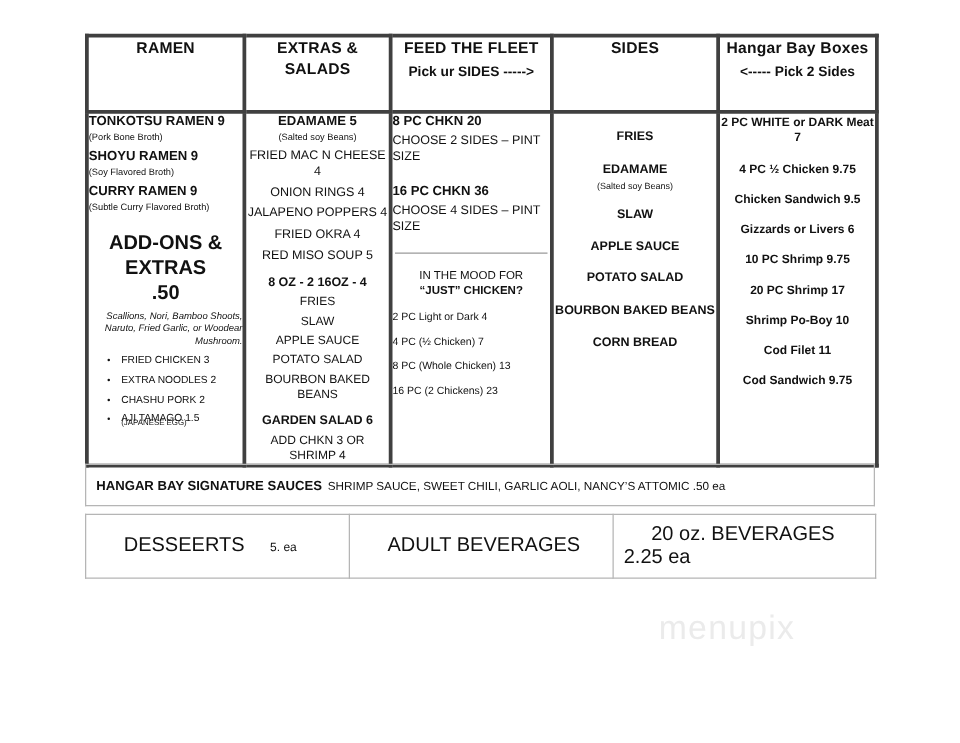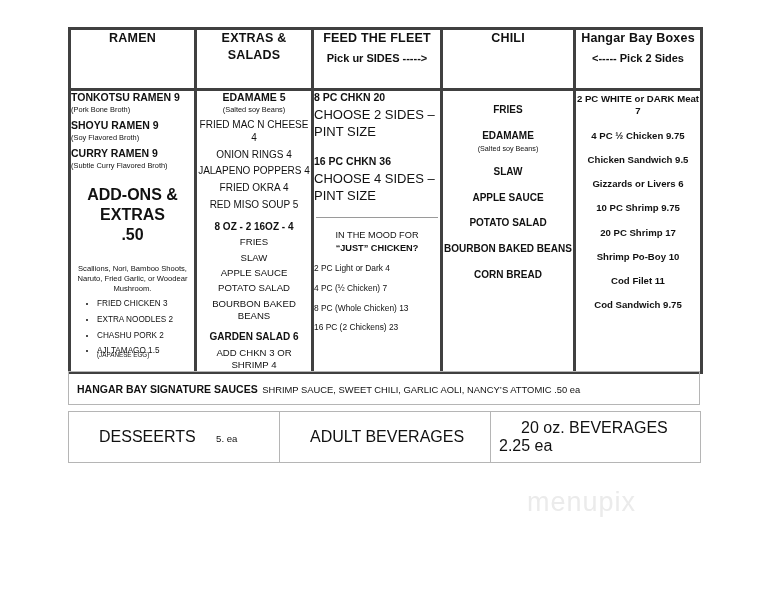--- a/index.html
+++ b/index.html
@@ -76,23 +76,24 @@
   .gap14 { height: 14px; }
 
   .addons-title {
     font-weight: bold;
     font-size: 16px;
     text-align: center;
     line-height: 1.25;
   }
   .addons-desc {
     font-size: 7.6px;
-    text-align: center;
+    text-align: right;
     line-height: 1.35;
-    margin-top: 19px;
+    margin-top: 3px;
+    font-style: italic;
   }
   ul.bullets {
     margin: 6px 0 0 0;
     padding-left: 26px;
     font-size: 8.2px;
     line-height: 1.05;
   }
   ul.bullets li {
     margin-bottom: 7px;
   }
@@ -122,21 +123,21 @@
   .ex-plain {
     font-size: 9.6px;
     margin-top: 3px;
   }
 
   .fl-bold {
     font-weight: bold;
     font-size: 10.5px;
   }
   .fl-small {
-    font-size: 13px;
+    font-size: 10px;
     margin-top: 3px;
   }
   .fl-rule {
     border-top: 1px solid #9a9a9a;
     width: 122px;
     margin: 13px 0 11px 2px;
   }
   .fl-center {
     text-align: center;
     font-size: 9.2px;
@@ -231,21 +232,21 @@
         <div class="hdr-title">RAMEN</div>
       </td>
       <td class="hdr-cell">
         <div class="hdr-title">EXTRAS &amp; SALADS</div>
       </td>
       <td class="hdr-cell">
         <div class="hdr-title">FEED THE FLEET</div>
         <div class="hdr-sub">Pick ur SIDES -----&gt;</div>
       </td>
       <td class="hdr-cell">
-        <div class="hdr-title">CHILI</div>
+        <div class="hdr-title">SIDES</div>
       </td>
       <td class="hdr-cell">
         <div class="hdr-title">Hangar Bay Boxes</div>
         <div class="hdr-sub">&lt;----- Pick 2 Sides</div>
       </td>
     </tr>
     <tr>
 
       <td class="body-cell c-ramen">
         <div class="item-b">TONKOTSU RAMEN 9</div>

